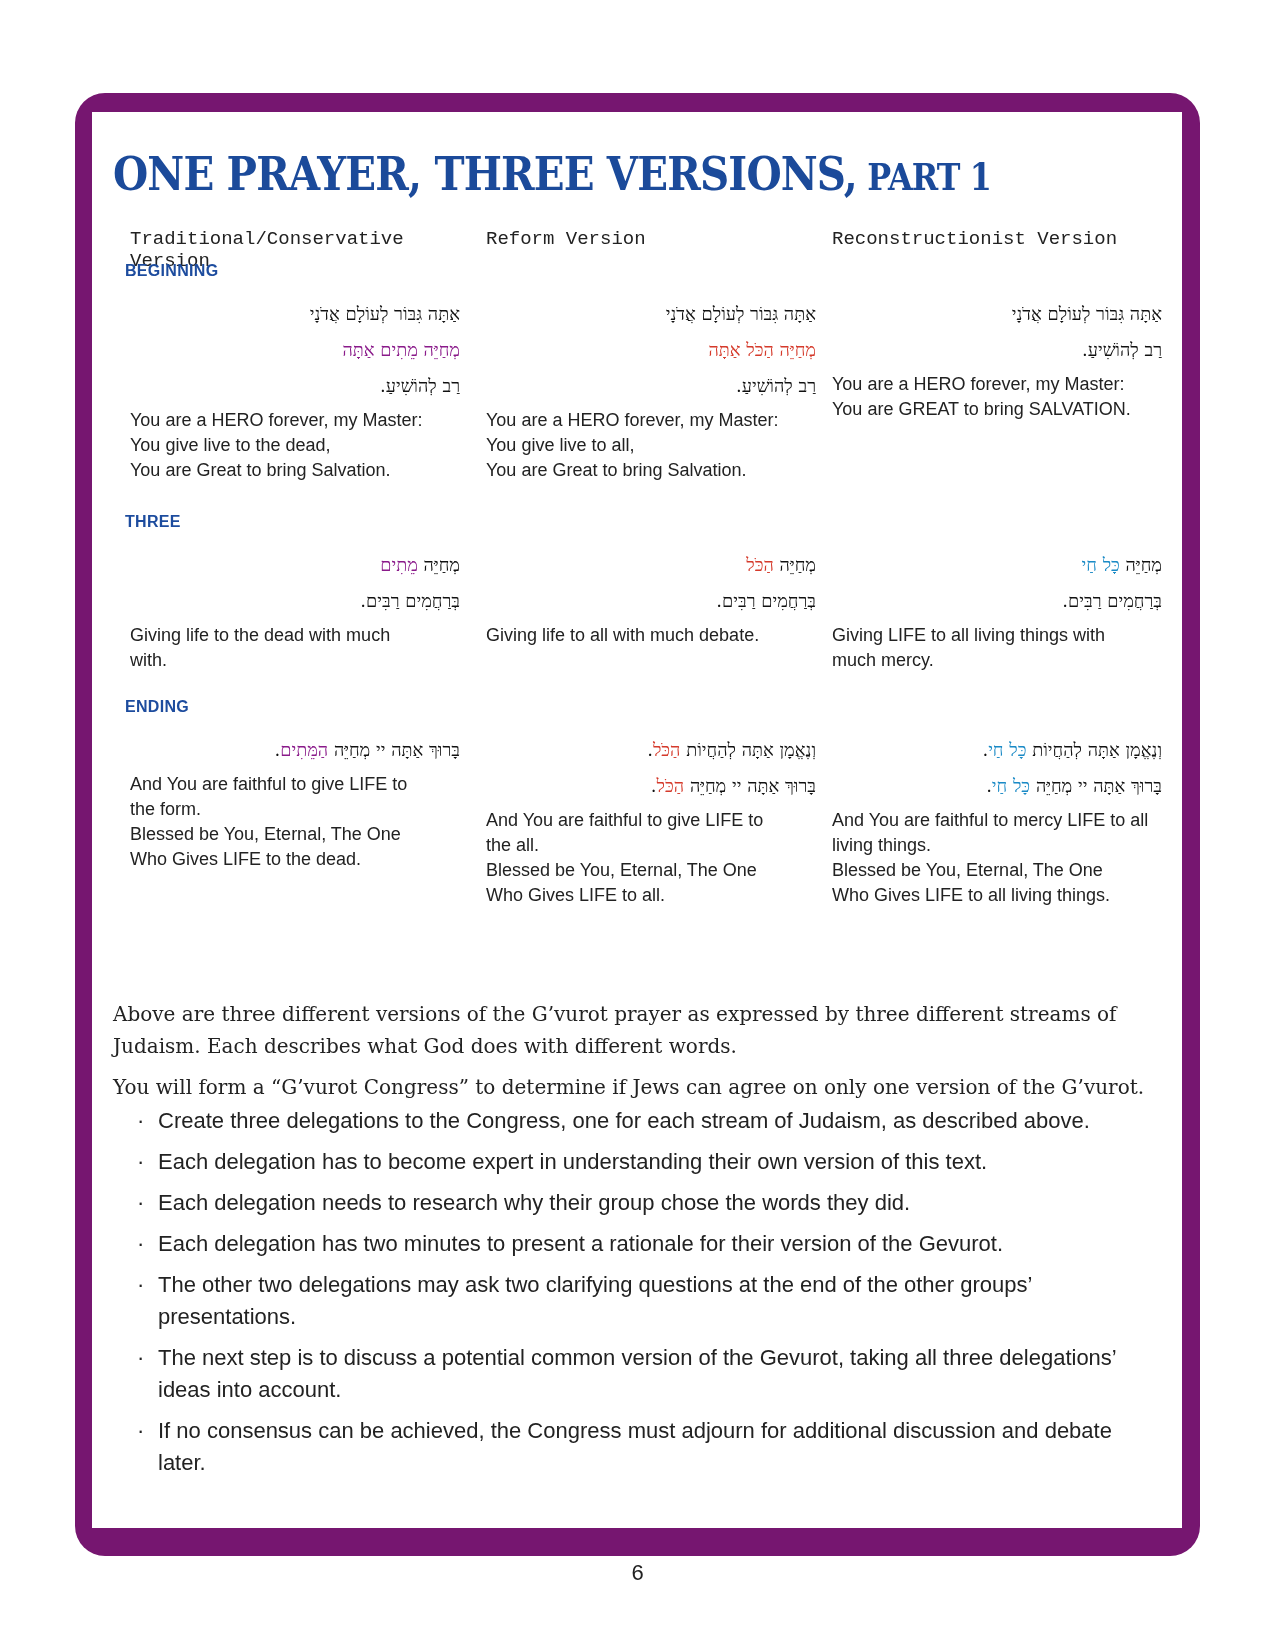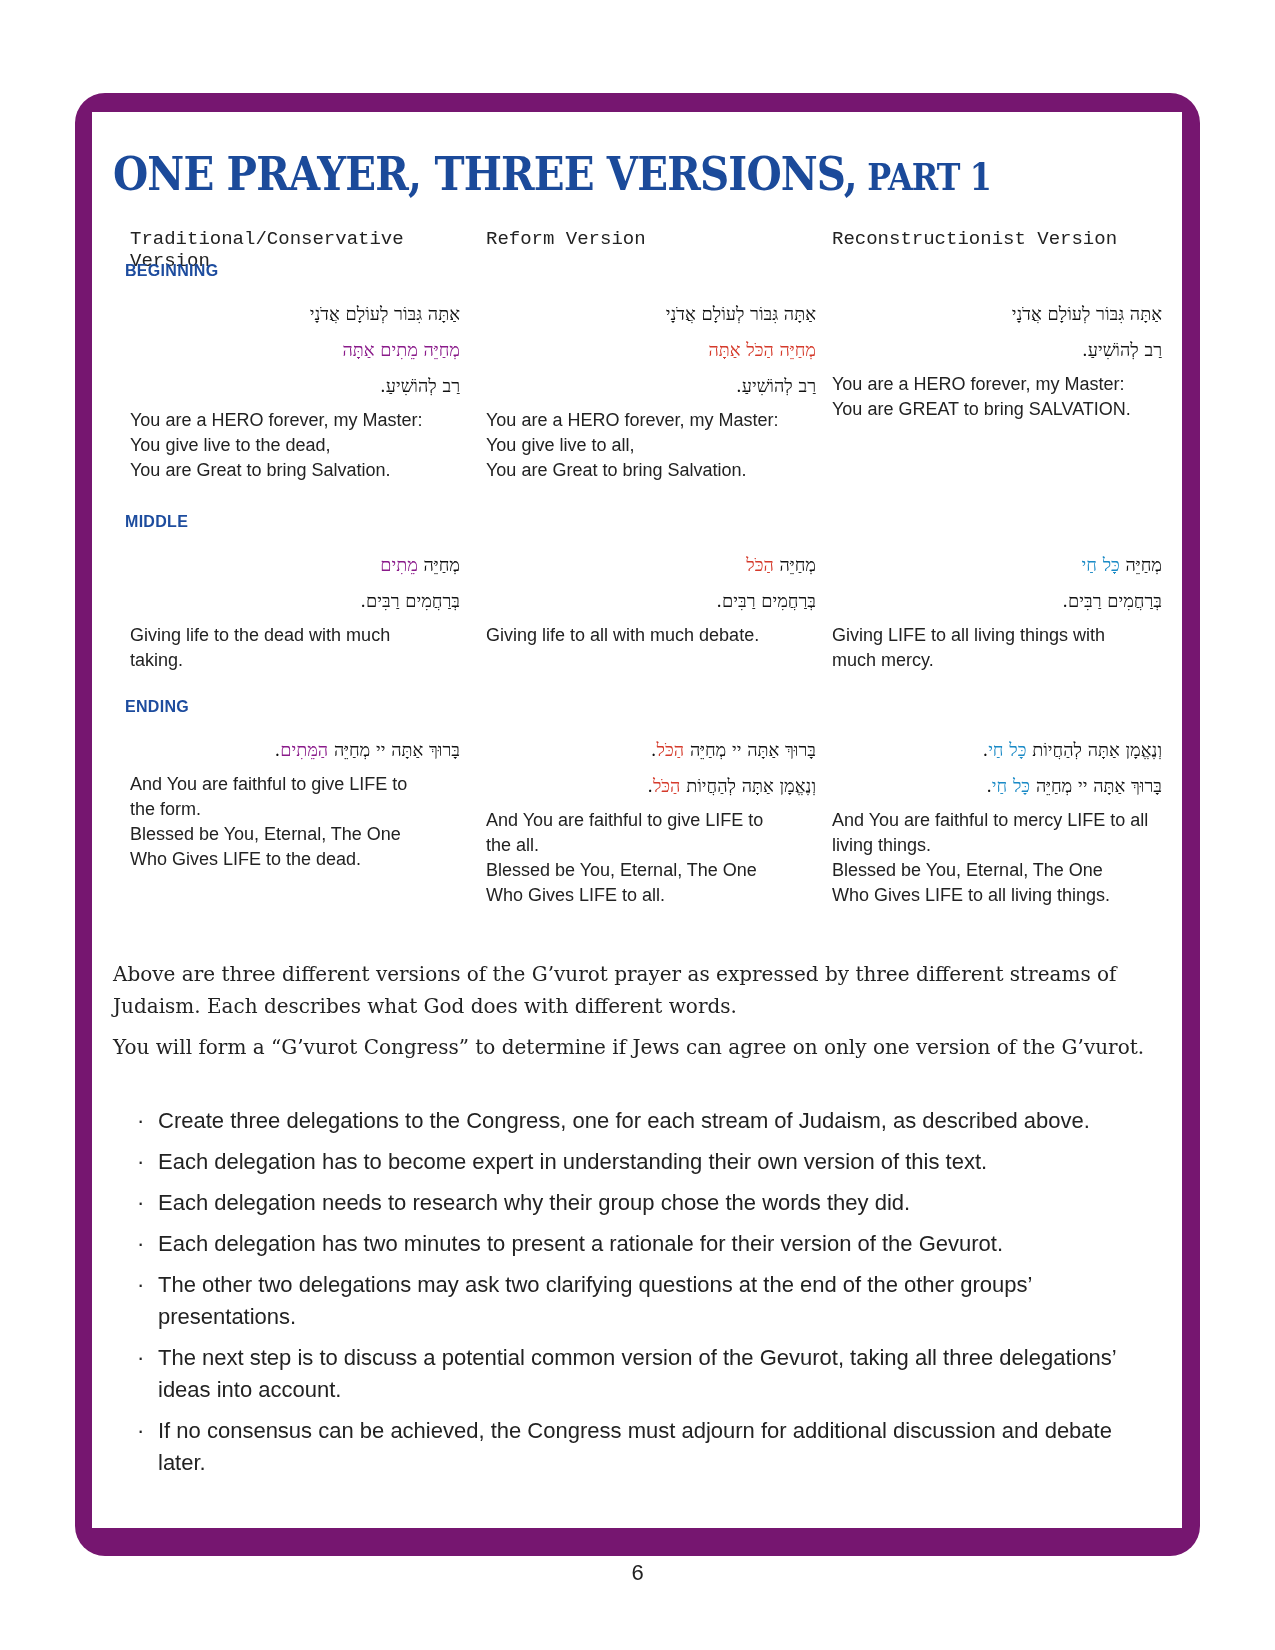--- a/index.html
+++ b/index.html
@@ -9,21 +9,21 @@
   .title { position:absolute; left:113px; top:150px; font-family:"DejaVu Serif", serif; font-weight:bold; color:#1b4a9a; font-size:47px; letter-spacing:-1px; transform:scaleX(0.86); transform-origin:left top; white-space:nowrap; line-height:1; }
   .title .small { font-size:37px; }
   .col { position:absolute; top:228px; width:330px; }
   .col.c0 { left:130px; } .col.c1 { left:486px; } .col.c2 { left:832px; }
   .ver-label { font-family:Liberation Mono, monospace; font-size:19px; color:#222; height:36px; line-height:22px; }
   .sec-head { position:absolute; left:125px; font-family:"Liberation Sans", sans-serif; font-weight:bold; font-size:16px; color:#1d4c9e; letter-spacing:0.3px; }
   .block { position:absolute; width:330px; }
   .heb { direction:rtl; text-align:right; font-family:"DejaVu Serif", serif; font-size:18px; line-height:36px; color:#111; }
   .heb .purple { color:#8a1a8a; } .heb .red { color:#d53a2b; } .heb .blue { color:#1a8ac6; }
   .eng { font-family:"Liberation Sans", sans-serif; font-size:18px; line-height:25px; color:#222; margin-top:4px; }
-  .para { position:absolute; left:113px; width:1040px; font-family:"DejaVu Serif", serif; font-size:20px; line-height:32px; color:#222; }
+  .para { position:absolute; left:113px; width:1040px; font-family:"DejaVu Serif", serif; font-size:20px; line-height:32px; color:#222;margin-top:40px; }
   .bullets { position:absolute; left:113px; top:1105px; width:1050px; list-style:none; margin:0; padding:0; font-family:"Liberation Sans", sans-serif; font-size:22px; line-height:32px; color:#222; }
   .bullets li { position:relative; padding-left:45px; margin-bottom:9px; }
   .bullets li .dot { position:absolute; left:24px; top:0; }
   .pagenum { position:absolute; left:0; width:1275px; top:1560px; text-align:center; font-family:"Liberation Sans", sans-serif; font-size:22px; color:#222; }
 </style>
 </head>
 <body>
 
 <div class="frame"></div>
 <div class="inner"></div>
@@ -36,21 +36,21 @@
     <div class="ver-label">Traditional/Conservative Version</div>
   </div>
 <div class="col c1">
     <div class="ver-label">Reform Version</div>
   </div>
 <div class="col c2">
     <div class="ver-label">Reconstructionist Version</div>
   </div>
 
 <div class="sec-head" style="top:262px;">BEGINNING</div>
-<div class="sec-head" style="top:513px;">MIDDLE</div>
+<div class="sec-head" style="top:513px;">THREE</div>
 <div class="sec-head" style="top:698px;">ENDING</div>
 
 <div id="blocks">
     <div class="block" style="left: 130px; top: 296px;">
       <div class="heb">
         <div><span>אַתָּה גִּבּוֹר לְעוֹלָם אֲדֹנָי</span></div>
         <div><span class="purple">מְחַיֵּה מֵתִים אַתָּה</span></div>
         <div><span>רַב לְהוֹשִׁיעַ.</span></div>
       </div>
       <div class="eng">
@@ -81,21 +81,21 @@
         <div>You are GREAT to bring SALVATION.</div>
       </div>
     </div>
     <div class="block" style="left: 130px; top: 547px;">
       <div class="heb">
         <div><span>מְחַיֵּה </span><span class="purple">מֵתִים</span></div>
         <div><span>בְּרַחֲמִים רַבִּים.</span></div>
       </div>
       <div class="eng">
         <div>Giving life to the dead with much</div>
-        <div>taking.</div>
+        <div>with.</div>
       </div>
     </div>
     <div class="block" style="left: 486px; top: 547px;">
       <div class="heb">
         <div><span>מְחַיֵּה </span><span class="red">הַכֹּל</span></div>
         <div><span>בְּרַחֲמִים רַבִּים.</span></div>
       </div>
       <div class="eng">
         <div>Giving life to all with much debate.</div>
       </div>
@@ -116,22 +116,22 @@
       </div>
       <div class="eng">
         <div>And You are faithful to give LIFE to</div>
         <div>the form.</div>
         <div>Blessed be You, Eternal, The One</div>
         <div>Who Gives LIFE to the dead.</div>
       </div>
     </div>
     <div class="block" style="left: 486px; top: 732px;">
       <div class="heb">
+        <div><span>וְנֶאֱמָן אַתָּה לְהַחֲיוֹת </span><span class="red">הַכֹּל</span><span>.</span></div>
         <div><span>בָּרוּךְ אַתָּה יי מְחַיֵּה </span><span class="red">הַכֹּל</span><span>.</span></div>
-        <div><span>וְנֶאֱמָן אַתָּה לְהַחֲיוֹת </span><span class="red">הַכֹּל</span><span>.</span></div>
       </div>
       <div class="eng">
         <div>And You are faithful to give LIFE to</div>
         <div>the all.</div>
         <div>Blessed be You, Eternal, The One</div>
         <div>Who Gives LIFE to all.</div>
       </div>
     </div>
     <div class="block" style="left: 832px; top: 732px;">
       <div class="heb">

